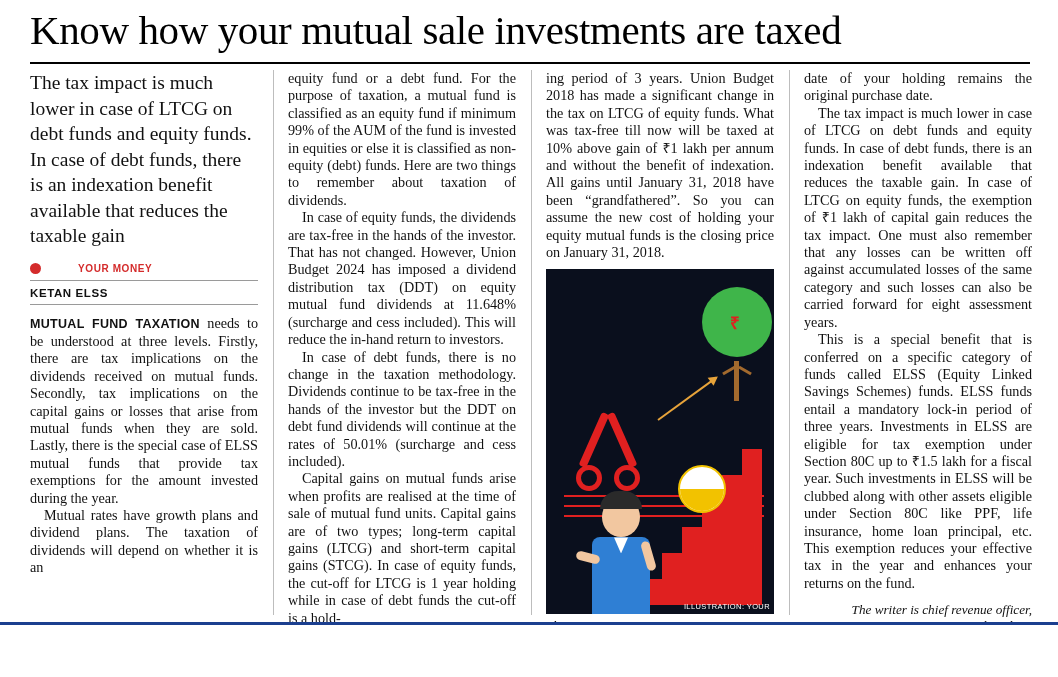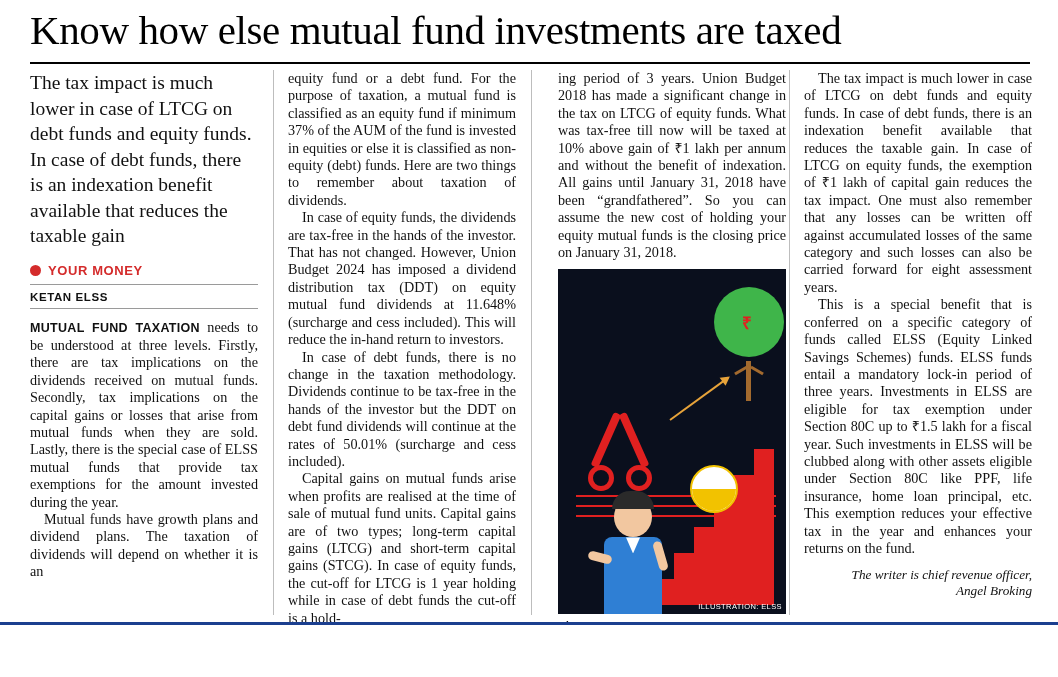--- a/index.html
+++ b/index.html
@@ -43,21 +43,21 @@
     width: 1000px; height: 545px;
   }
   .col {
     position: absolute;
     top: 0;
     width: 228px;
     height: 545px;
   }
   .col.c1 { left: 0px; }
   .col.c2 { left: 258px; }
-  .col.c3 { left: 528px; }
+  .col.c3 { left: 516px; }
   .col.c4 { left: 774px; }
 
   .vrule {
     position: absolute;
     top: 0;
     width: 1px; height: 545px;
     background: #bdbdbd;
   }
   .vrule.v1 { left: 243px; }
   .vrule.v2 { left: 501px; }
@@ -79,23 +79,24 @@
   }
   .bullet-dot {
     width: 11px; height: 11px;
     border-radius: 50%;
     background: #d42b2b;
     display: inline-block;
   }
   .section-label {
     font-family: "Liberation Sans", sans-serif;
     font-weight: bold;
-    font-size: 13px;
+    font-size: 10px;
     letter-spacing: 0.6px;
     color: #d42b2b;
+    margin-left: 30px;
   }
   .hrule-thin {
     height: 1px; background: #9a9a9a;
     margin: 4px 0 6px 0;
   }
   .byline {
     font-family: "Liberation Sans", sans-serif;
     font-weight: bold;
     font-size: 11.5px;
     letter-spacing: 0.6px;
@@ -238,21 +239,21 @@
     left: 0; top: 625px;
     width: 1058px; height: 52px;
     background: #fff;
   }
 </style>
 </head>
 <body>
 
 <div id="page">
 
-  <div class="headline">Know how else mutual fund investments are taxed</div>
+  <div class="headline">Know how your mutual sale investments are taxed</div>
   <div class="rule-top"></div>
 
   <div class="cols">
 
     <div class="vrule v1"></div>
     <div class="vrule v2"></div>
     <div class="vrule v3"></div>
 
     <div class="col c1">
       <div class="standfirst">The tax impact is much lower in case of LTCG on debt funds and equity funds. In case of debt funds, there is an indexation benefit available that reduces the taxable gain</div>
@@ -260,27 +261,27 @@
       <div class="section-line">
         <span class="bullet-dot"></span>
         <span class="section-label">YOUR MONEY</span>
       </div>
       <div class="hrule-thin"></div>
       <div class="byline">KETAN ELSS</div>
       <div class="hrule-thin2"></div>
 
       <div class="body">
         <p class="noindent"><span class="dropcap-lead">MUTUAL FUND TAXATION</span><span> needs to be understood at three levels. Firstly, there are tax implications on the dividends received on mutual funds. Secondly, tax implications on the capital gains or losses that arise from mutual funds when they are sold. Lastly, there is the special case of ELSS mutual funds that provide tax exemptions for the amount invested during the year.</span></p>
-        <p>Mutual funds have growth plans and dividend plans. The taxation of dividends will depend on whether it is an</p>
+        <p>Mutual rates have growth plans and dividend plans. The taxation of dividends will depend on whether it is an</p>
       </div>
     </div>
 
     <div class="col c2">
       <div class="body">
-        <p class="noindent">equity fund or a debt fund. For the purpose of taxation, a mutual fund is classified as an equity fund if minimum 37% of the AUM of the fund is invested in equities or else it is classified as non-equity (debt) funds. Here are two things to remember about taxation of dividends.</p>
+        <p class="noindent">equity fund or a debt fund. For the purpose of taxation, a mutual fund is classified as an equity fund if minimum 99% of the AUM of the fund is invested in equities or else it is classified as non-equity (debt) funds. Here are two things to remember about taxation of dividends.</p>
         <p>In case of equity funds, the dividends are tax-free in the hands of the investor. That has not changed. However, Union Budget 2024 has imposed a dividend distribution tax (DDT) on equity mutual fund dividends at 11.648% (surcharge and cess included). This will reduce the in-hand return to investors.</p>
         <p>In case of debt funds, there is no change in the taxation methodology. Dividends continue to be tax-free in the hands of the investor but the DDT on debt fund dividends will continue at the rates of 50.01% (surcharge and cess included).</p>
         <p>Capital gains on mutual funds arise when profits are realised at the time of sale of mutual fund units. Capital gains are of two types; long-term capital gains (LTCG) and short-term capital gains (STCG). In case of equity funds, the cut-off for LTCG is 1 year holding while in case of debt funds the cut-off is a hold-</p>
       </div>
     </div>
 
     <div class="col c3">
       <div class="body">
         <p class="noindent">ing period of 3 years. Union Budget 2018 has made a significant change in the tax on LTCG of equity funds. What was tax-free till now will be taxed at 10% above gain of ₹1 lakh per annum and without the benefit of indexation. All gains until January 31, 2018 have been “grandfathered”. So you can assume the new cost of holding your equity mutual funds is the closing price on January 31, 2018.</p>
       </div>
@@ -314,27 +315,28 @@
         <div class="coin" style="left:132px; top:196px; width:48px; height:48px;"></div>
         <div class="coin-bottom" style="left:134px; top:220px; width:44px; height:22px;"></div>
 
         <div class="p-body" style="left:46px; top:268px; width:58px; height:78px;"></div>
         <div class="p-shirt-v" style="left:68px; top:268px; width:14px; height:16px; clip-path: polygon(0 0, 100% 0, 50% 100%);"></div>
         <div class="p-head" style="left:56px; top:228px; width:38px; height:40px;"></div>
         <div class="p-hair" style="left:54px; top:222px; width:42px; height:18px;"></div>
         <div class="p-arm" style="left:30px; top:284px; width:24px; height:9px; transform:rotate(14deg);"></div>
         <div class="p-arm" style="left:98px; top:272px; width:9px; height:30px; transform:rotate(-16deg);"></div>
 
-        <div class="credit">ILLUSTRATION: ELSS</div>
+        <div class="credit">ILLUSTRATION: YOUR</div>
       </div>
       <div class="caption">The    start</div>
     </div>
 
     <div class="col c4">
       <div class="body">
+        <p class="noindent">date of your holding remains the original purchase date.</p>
         <p>The tax impact is much lower in case of LTCG on debt funds and equity funds. In case of debt funds, there is an indexation benefit available that reduces the taxable gain. In case of LTCG on equity funds, the exemption of ₹1 lakh of capital gain reduces the tax impact. One must also remember that any losses can be written off against accumulated losses of the same category and such losses can also be carried forward for eight assessment years.</p>
         <p>This is a special benefit that is conferred on a specific category of funds called ELSS (Equity Linked Savings Schemes) funds. ELSS funds entail a mandatory lock-in period of three years. Investments in ELSS are eligible for tax exemption under Section 80C up to ₹1.5 lakh for a fiscal year. Such investments in ELSS will be clubbed along with other assets eligible under Section 80C like PPF, life insurance, home loan principal, etc. This exemption reduces your effective tax in the year and enhances your returns on the fund.</p>
         <div class="writer-note">
           <div>The writer is chief revenue officer,</div>
           <div>Angel Broking</div>
         </div>
       </div>
     </div>
 
   </div>

